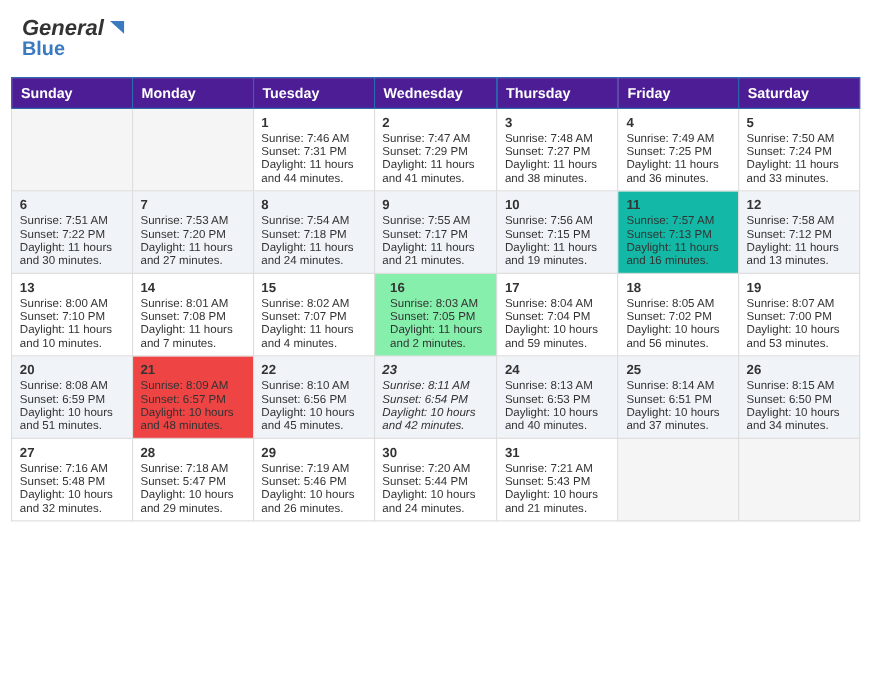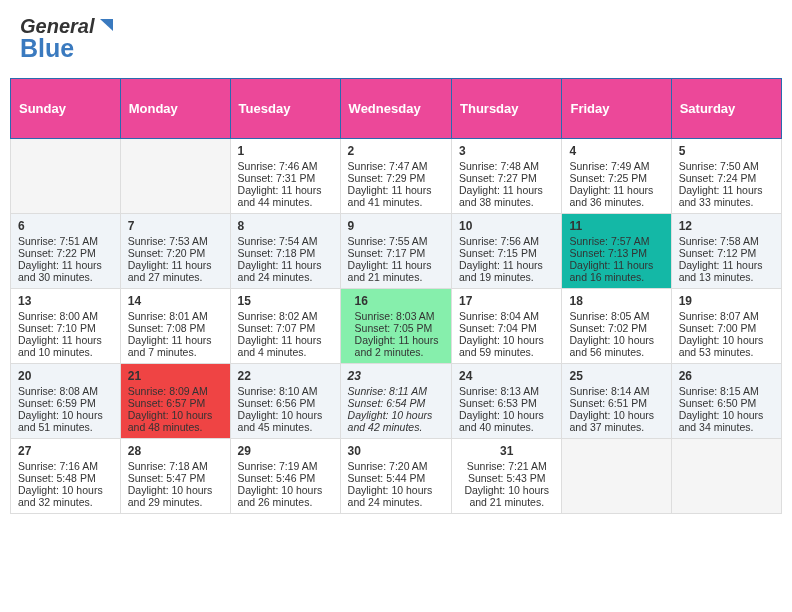--- a/index.html
+++ b/index.html
@@ -37,24 +37,24 @@
     .subtitle {
       font-size: 14px;
       color: #555;
     }
     .calendar {
       width: 100%;
       border-collapse: collapse;
       border: 1px solid #ccc;
     }
     .calendar th {
-      background-color: #ec4899;
+      background-color: #4c1d95;
       color: white;
       text-align: left;
-      padding: 22px 8px;
+      padding: 6px 8px;
       font-size: 13px;
       border: 1px solid #2a6aaf;
     }
     .calendar td {
       vertical-align: top;
       padding: 5px 7px;
       border: 1px solid #ddd;
       font-size: 10.5px;
       color: #333;
       width: 113px;
@@ -78,21 +78,21 @@
 <body>
 
 <div class="header">
   <div class="logo">
     <div class="logo-row">
       <span style="font-size:20px;font-weight:bold;color:#333;font-style:italic;">General</span>
       <svg width="18" height="18" viewBox="0 0 18 18" style="margin-left:1px;margin-top:-2px;">
         <polygon points="5,2 18,2 18,14" fill="#3a7abf"></polygon>
       </svg>
     </div>
-    <span style="font-size:25px;font-weight:bold;color:#3a7abf;margin-top:-4px;">Blue</span>
+    <span style="font-size:18px;font-weight:bold;color:#3a7abf;margin-top:-4px;">Blue</span>
   </div>
   <div class="title-section">
     <div class="month-title"></div>
     <div class="subtitle"></div>
   </div>
 </div>
 
 <table class="calendar">
   <thead>
     <tr>
@@ -290,21 +290,21 @@
           <div>Sunrise: 7:19 AM</div>
           <div>Sunset: 5:46 PM</div>
           <div>Daylight: 10 hours and 26 minutes.</div>
         </td>
         <td style="background: rgb(255, 255, 255);">
           <span class="day-number">30</span>
           <div>Sunrise: 7:20 AM</div>
           <div>Sunset: 5:44 PM</div>
           <div>Daylight: 10 hours and 24 minutes.</div>
         </td>
-        <td style="background: rgb(255, 255, 255); text-align: center;">
+        <td style="background: rgb(255, 255, 255);">
           <span class="day-number">31</span>
           <div>Sunrise: 7:21 AM</div>
           <div>Sunset: 5:43 PM</div>
           <div>Daylight: 10 hours and 21 minutes.</div>
         </td>
         <td class="empty-cell" style="background: rgb(245, 245, 245);"></td>
         <td class="empty-cell" style="background: rgb(245, 245, 245);"></td>
       </tr>
     </tbody>
 </table>

